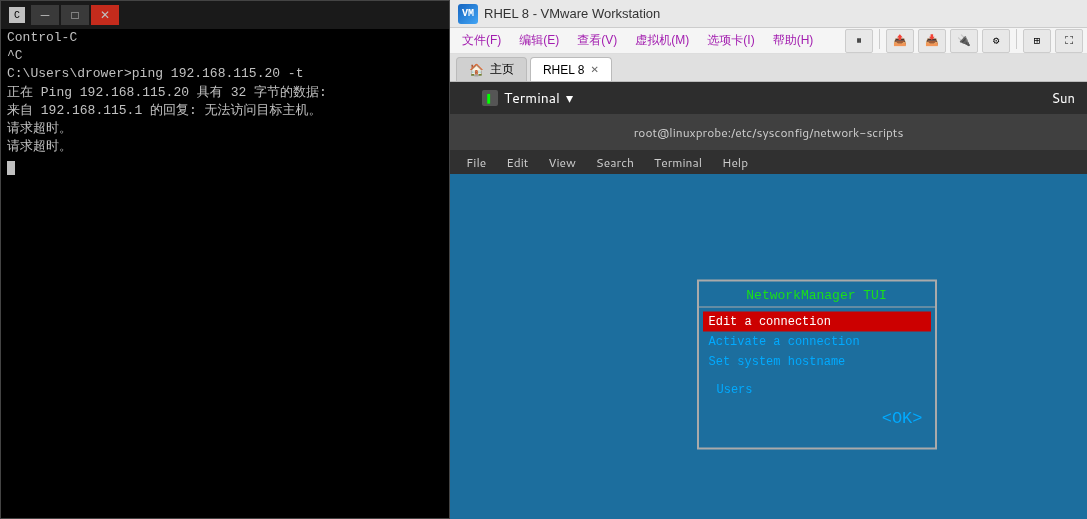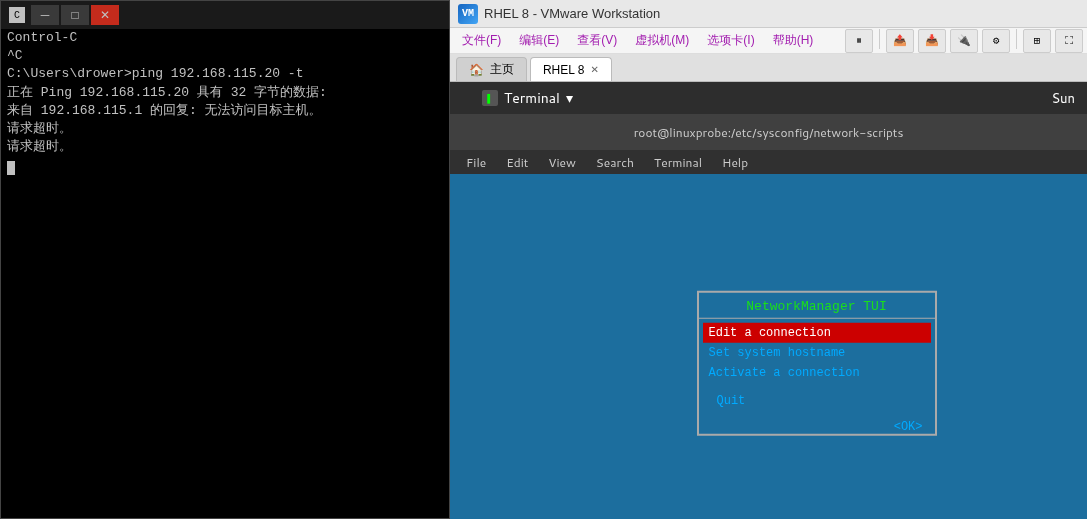--- a/index.html
+++ b/index.html
@@ -316,23 +316,23 @@
       color: #fff;
     }
     .nmtui-quit {
       color: #00aaff;
       font-size: 12px;
       font-family: 'Courier New', monospace;
       padding: 3px 18px 8px;
     }
     .nmtui-ok {
       text-align: right;
-      padding: 4px 12px 0;
+      padding: 4px 12px 20px;
       color: #00aaff;
-      font-size: 12px;
+      font-size: 17px;
       font-family: 'Courier New', monospace;
     }
   </style>
 </head>
 <body>
 
 <div class="cmd-window">
   <div class="cmd-titlebar">
     <div class="cmd-titlebar-icon">C</div>
     <div class="cmd-controls">
@@ -415,22 +415,22 @@
         <span class="terminal-menu-item">Search</span>
         <span class="terminal-menu-item">Terminal</span>
         <span class="terminal-menu-item">Help</span>
       </div>
       <div class="terminal-body">
 
         <div class="nmtui-overlay">
           <div class="nmtui-title">NetworkManager TUI</div>
           <div class="nmtui-options">
             <div class="nmtui-option selected">Edit a connection</div>
+            <div class="nmtui-option">Activate a connection</div>
             <div class="nmtui-option">Set system hostname</div>
-            <div class="nmtui-option">Activate a connection</div>
           </div>
-          <div class="nmtui-quit">Quit</div>
+          <div class="nmtui-quit">Users</div>
           <div class="nmtui-ok">&lt;OK&gt;</div>
         </div>
       </div>
     </div>
   </div>
 </div>
 
 </body></html>

